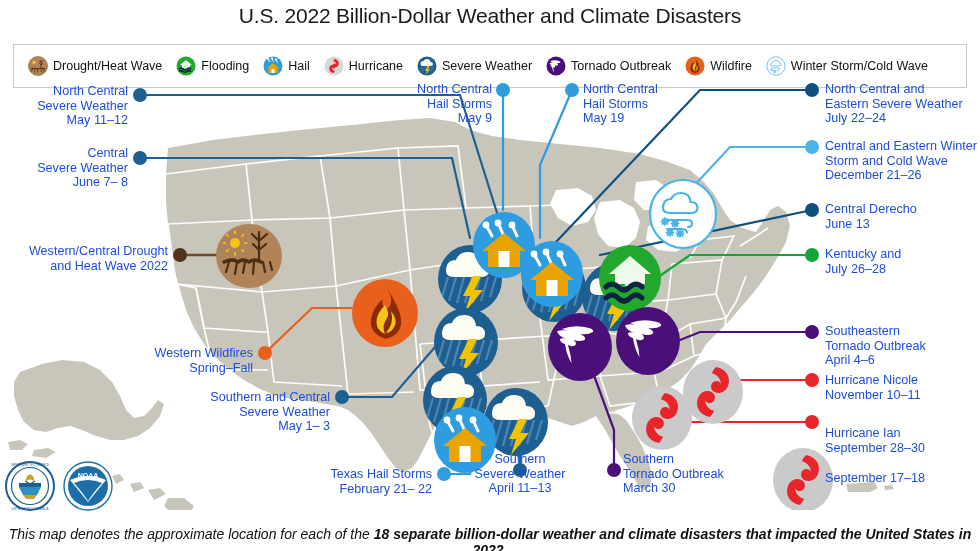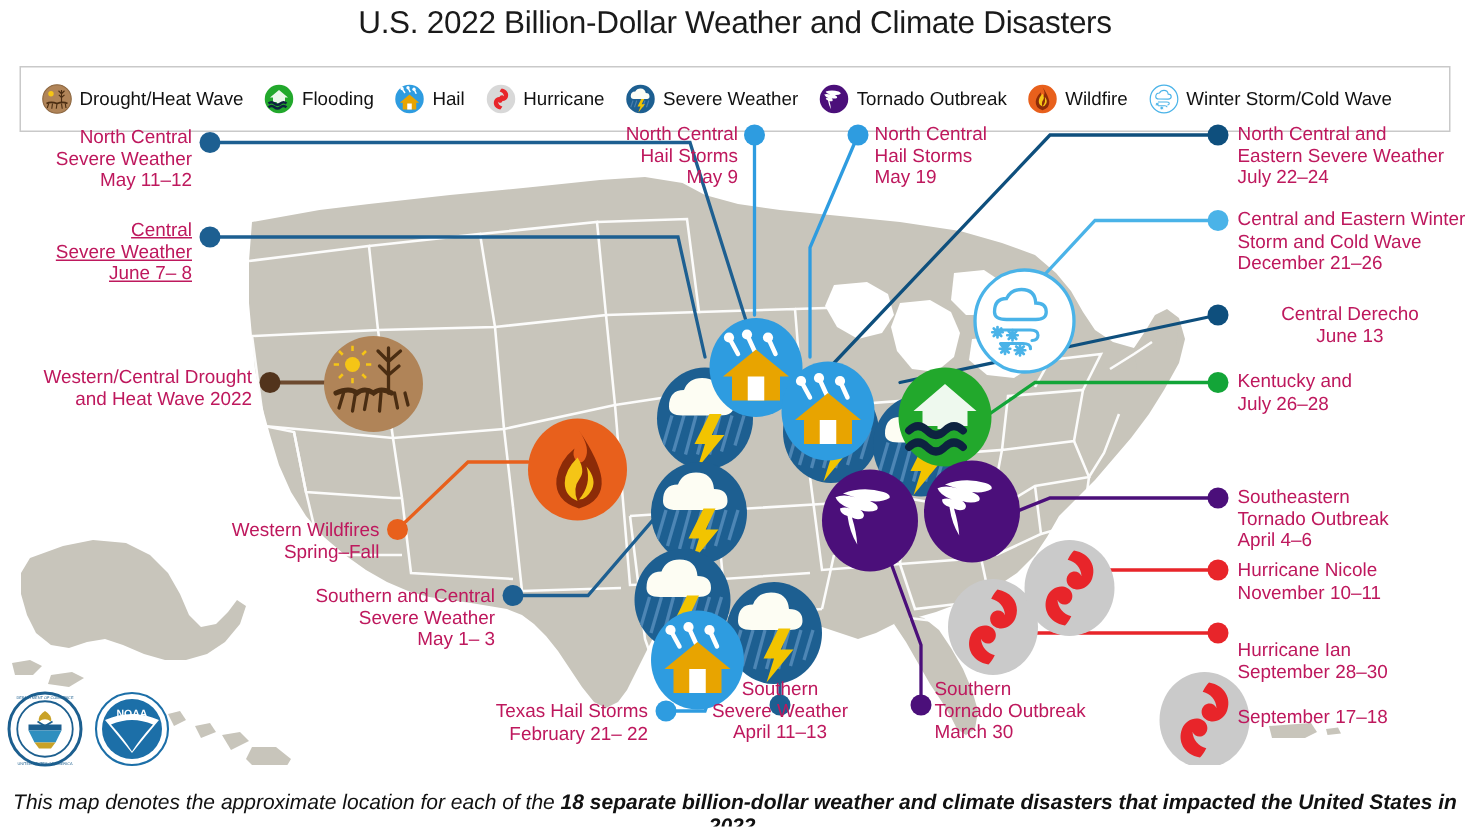--- a/index.html
+++ b/index.html
@@ -42,21 +42,21 @@
 
   
   #map{position:absolute;left:0;top:70px;width:980px;height:440px;}
   #map svg{display:block;}
 
   
   .lbl{
     position:absolute;
     font-size:12.6px;
     line-height:14.6px;
-    color:#be185d;
+    color:#1d4ed8;
     white-space:nowrap;
   }
   .lbl.r{text-align:right;}
   .lbl.l{text-align:left;}
   .lbl.c{text-align:center;}
 
   
   .footer{
     position:absolute;left:0;top:526px;width:980px;
     text-align:center;
@@ -479,21 +479,21 @@
 
     </svg>
   </div>
 
   <div class="lbl r" style="left:0;top:84px;width:128px;">
     <div>North Central</div>
     <div>Severe Weather</div>
     <div>May 11–12</div>
   </div>
 
-  <div class="lbl r" style="left:0;top:146px;width:128px;text-decoration:underline;">
+  <div class="lbl r" style="left:0;top:146px;width:128px;">
     <div>Central</div>
     <div>Severe Weather</div>
     <div>June 7– 8</div>
   </div>
 
   <div class="lbl r" style="left:0;top:244px;width:168px;">
     <div>Western/Central Drought</div>
     <div>and Heat Wave 2022</div>
   </div>
 
@@ -542,21 +542,21 @@
     <div>Eastern Severe Weather</div>
     <div>July 22–24</div>
   </div>
 
   <div class="lbl l" style="left:825px;top:139px;width:160px;">
     <div>Central and Eastern Winter</div>
     <div>Storm and Cold Wave</div>
     <div>December 21–26</div>
   </div>
 
-  <div class="lbl l" style="left:825px;top:202px;width:150px;text-align:center;">
+  <div class="lbl l" style="left:825px;top:202px;width:150px;">
     <div>Central Derecho</div>
     <div>June 13</div>
   </div>
 
   <div class="lbl l" style="left:825px;top:247px;width:150px;">
     <div>Kentucky and</div>
     <div>July 26–28</div>
   </div>
 
   <div class="lbl l" style="left:825px;top:324px;width:150px;">

